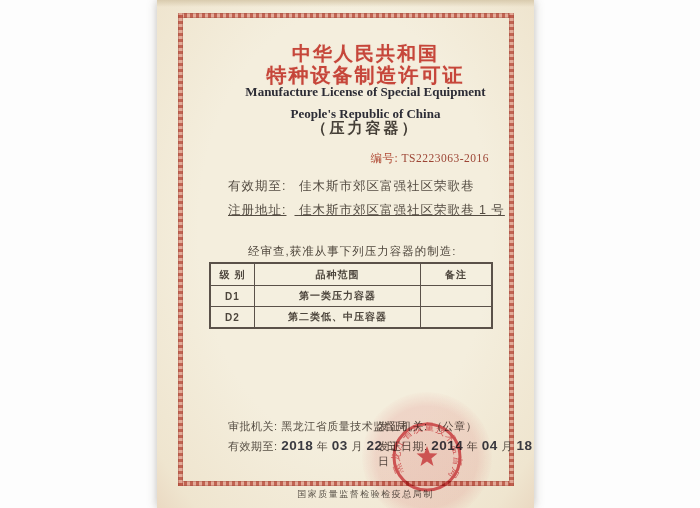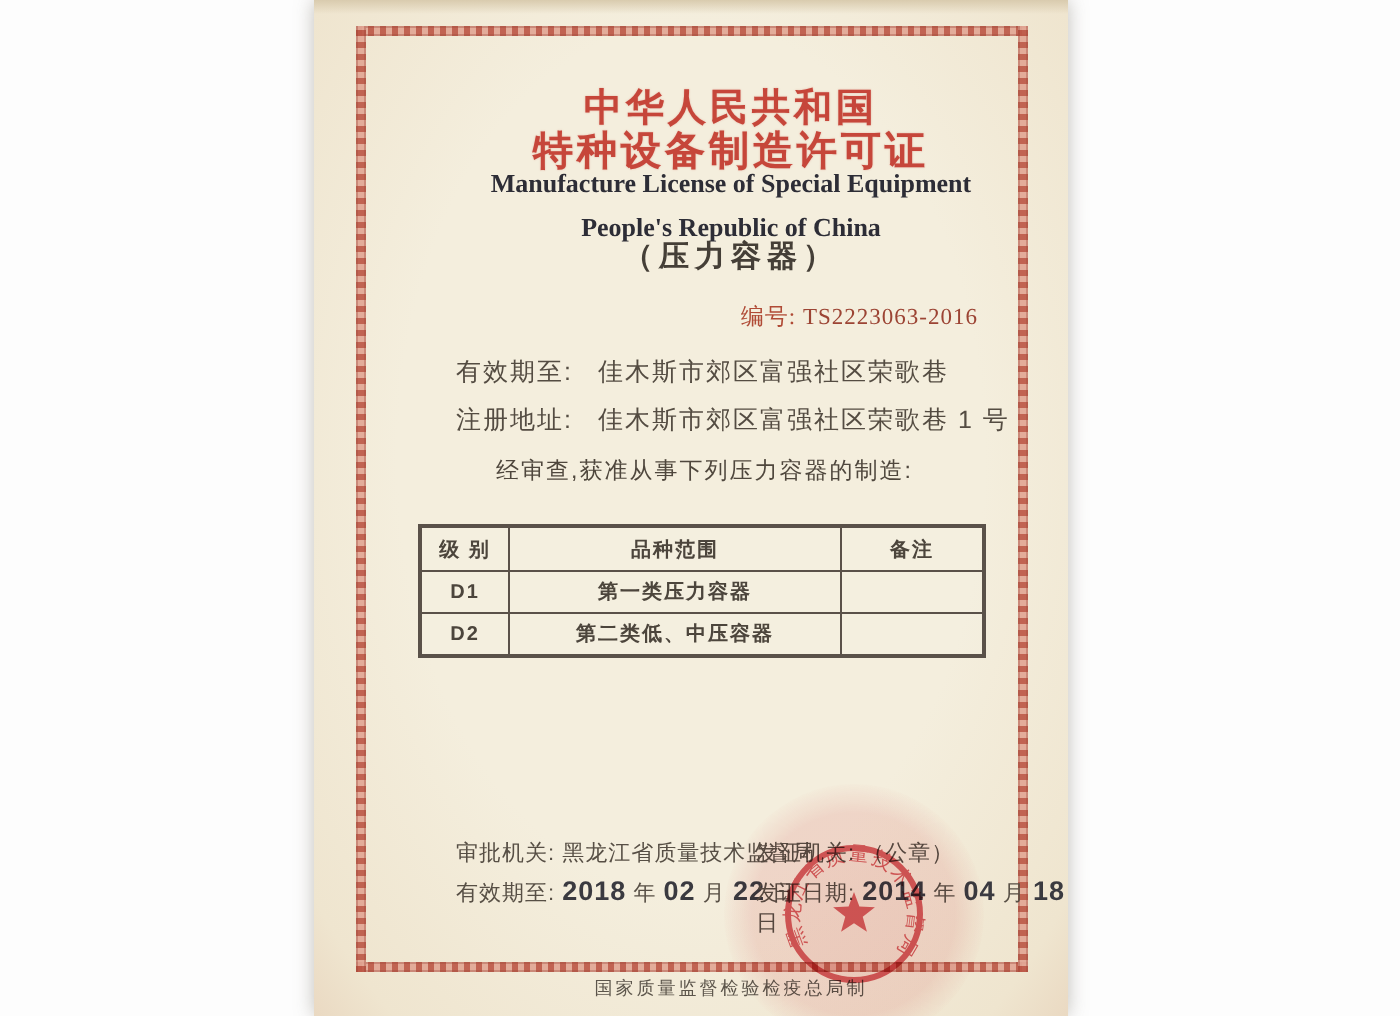--- a/index.html
+++ b/index.html
@@ -36,23 +36,23 @@
   .t1{top:41px;font-size:19px;}
   .t2{top:62px;font-size:20px;}
   .title-en{font-family:"Liberation Serif","DejaVu Serif",serif;font-weight:bold;color:#2d2d36;}
   .e1{top:84px;font-size:13px;}
   .e2{top:106px;font-size:13px;}
   .equip-type{top:119px;font-size:15px;color:#453f37;letter-spacing:3px;font-weight:bold;}
   .license-no{top:151px;right:45px;font-size:11.5px;
     font-family:"Liberation Serif","DejaVu Serif",serif;color:#9c4434;letter-spacing:.5px;}
   .license-no .lbl{color:#b04b36;}
   .field-line{left:51px;font-size:12.5px;color:#544c42;letter-spacing:1px;}
-  .f1{top:178px;} .f2{top:202px;}
+  .f1{top:178px;} .f2{top:202px;text-decoration:underline;}
   .field-line .lbl{margin-right:8px;}
-  .statement{left:71px;top:228px;font-size:11.5px;color:#4f473d;letter-spacing:1px;}
+  .statement{left:71px;top:244px;font-size:11.5px;color:#4f473d;letter-spacing:1px;}
   
   .scope-table{position:absolute;left:52px;top:262px;width:278px;height:65px;
     border-collapse:collapse;table-layout:fixed;
     border:2px solid #5a5149;background:rgba(255,255,255,.06);}
   .scope-table th,.scope-table td{
     border:1px solid #5a5149;font-size:10px;color:#4c453c;
     text-align:center;vertical-align:middle;padding:0;font-weight:bold;letter-spacing:1px;}
   .scope-table thead th{height:21px;}
   .scope-table tbody td{height:20px;}
   .col-level{width:43px;} .col-scope{width:165px;} .col-remark{width:70px;}
@@ -133,21 +133,21 @@
     </div>
     <div class="abs foot-line fl-b">
       <span>发证机关:</span>
       <span>（公章）</span>
     </div>
 
     <div class="abs foot-line date-line fl-c">
       <span>有效期至:</span>
       <b>2018</b>
       <span>年</span>
-      <b>02</b>
+      <b>03</b>
       <span>月</span>
       <b>22</b>
       <span>日</span>
     </div>
     <div class="abs foot-line date-line fl-d">
       <span>发证日期:</span>
       <b>2014</b>
       <span>年</span>
       <b>04</b>
       <span>月</span>

